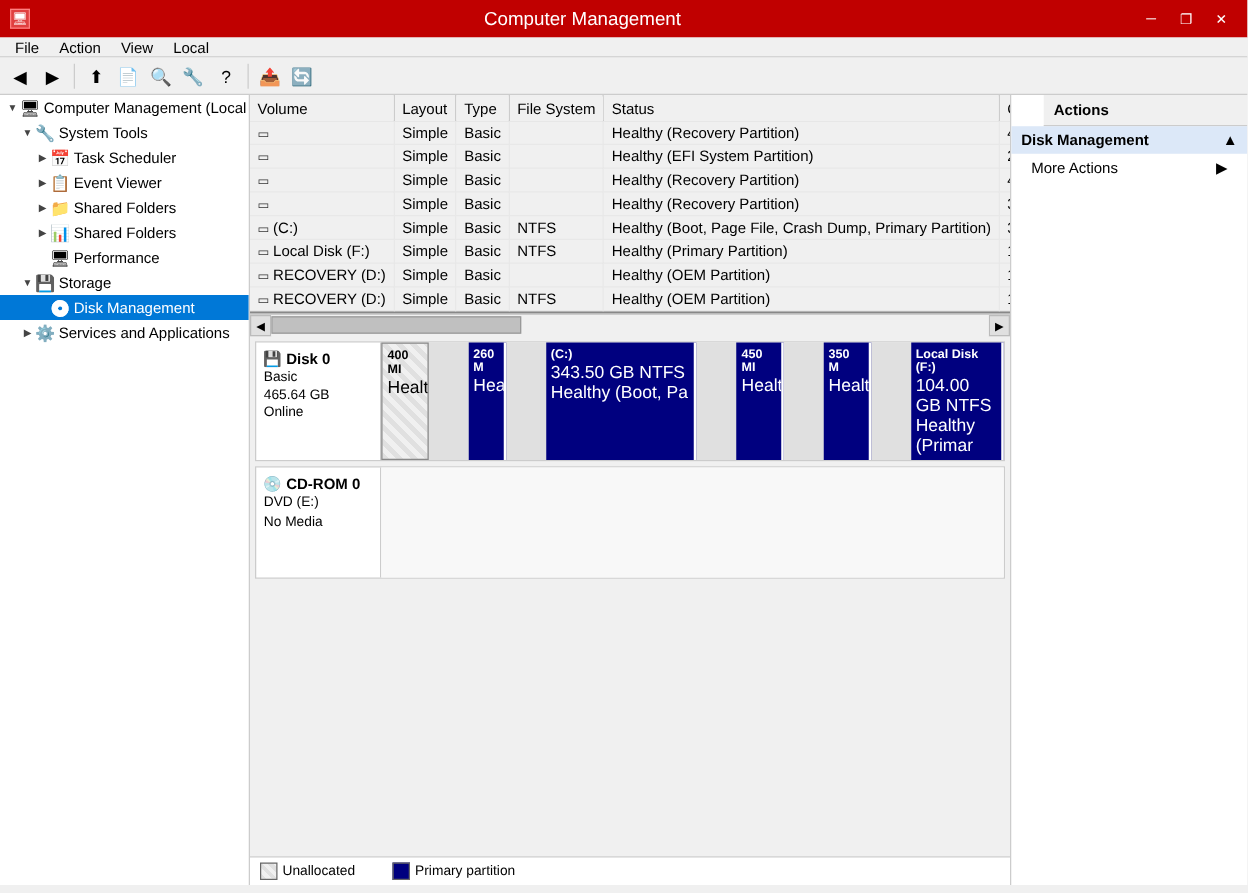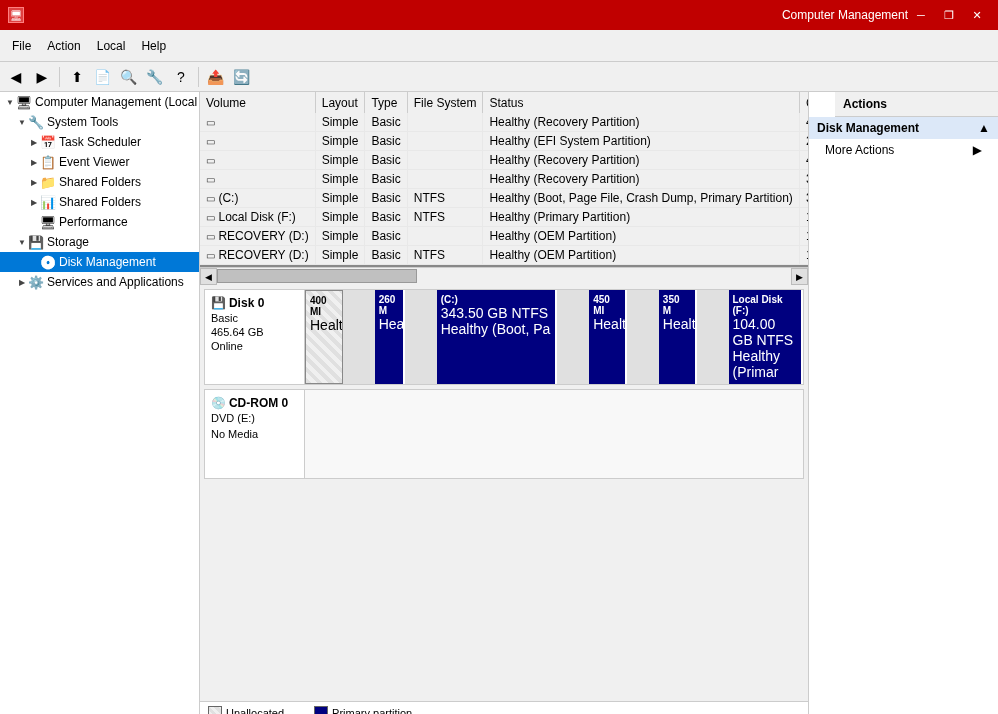--- a/index.html
+++ b/index.html
@@ -10,32 +10,32 @@
       background: #c00000;
       height: 30px;
       display: flex;
       align-items: center;
       justify-content: space-between;
       padding: 0 8px;
       color: white;
     }
     .title-bar-left { display: flex; align-items: center; gap: 6px; }
     .title-bar-icon { width: 16px; height: 16px; background: #e04040; border: 1px solid #ff8080; display: flex; align-items: center; justify-content: center; font-size: 10px; }
-    .title-bar-title { font-size: 12px; flex: 1; text-align: right; }
+    .title-bar-title { font-size: 15px; flex: 1; text-align: center; }
     .title-bar-controls { display: flex; gap: 2px; }
     .title-btn {
       width: 26px; height: 20px; background: #c00000; border: 1px solid transparent;
       color: white; cursor: pointer; display: flex; align-items: center; justify-content: center; font-size: 11px;
     }
     .title-btn.close { background: #c00000; }
 
     
     .menu-bar {
       background: #f0f0f0;
-      height: 32px;
+      height: 16px;
       display: flex;
       align-items: center;
       border-bottom: 1px solid #ccc;
       padding: 0 4px;
     }
     .menu-item {
       padding: 2px 8px;
       cursor: pointer;
       font-size: 12px;
     }
@@ -272,22 +272,22 @@
   <div class="title-bar-controls">
     <button class="title-btn">─</button>
     <button class="title-btn">❐</button>
     <button class="title-btn close">✕</button>
   </div>
 </div>
 
 <div class="menu-bar">
 <div class="menu-item">File</div>
     <div class="menu-item">Action</div>
+    <div class="menu-item">View</div>
     <div class="menu-item">Local</div>
-    <div class="menu-item">Help</div>
   </div>
 
 <div class="toolbar">
   <button class="toolbar-btn">◀</button>
   <button class="toolbar-btn">▶</button>
   <div class="toolbar-sep"></div>
   <button class="toolbar-btn">⬆</button>
   <button class="toolbar-btn">📄</button>
   <button class="toolbar-btn">🔍</button>
   <button class="toolbar-btn">🔧</button>

